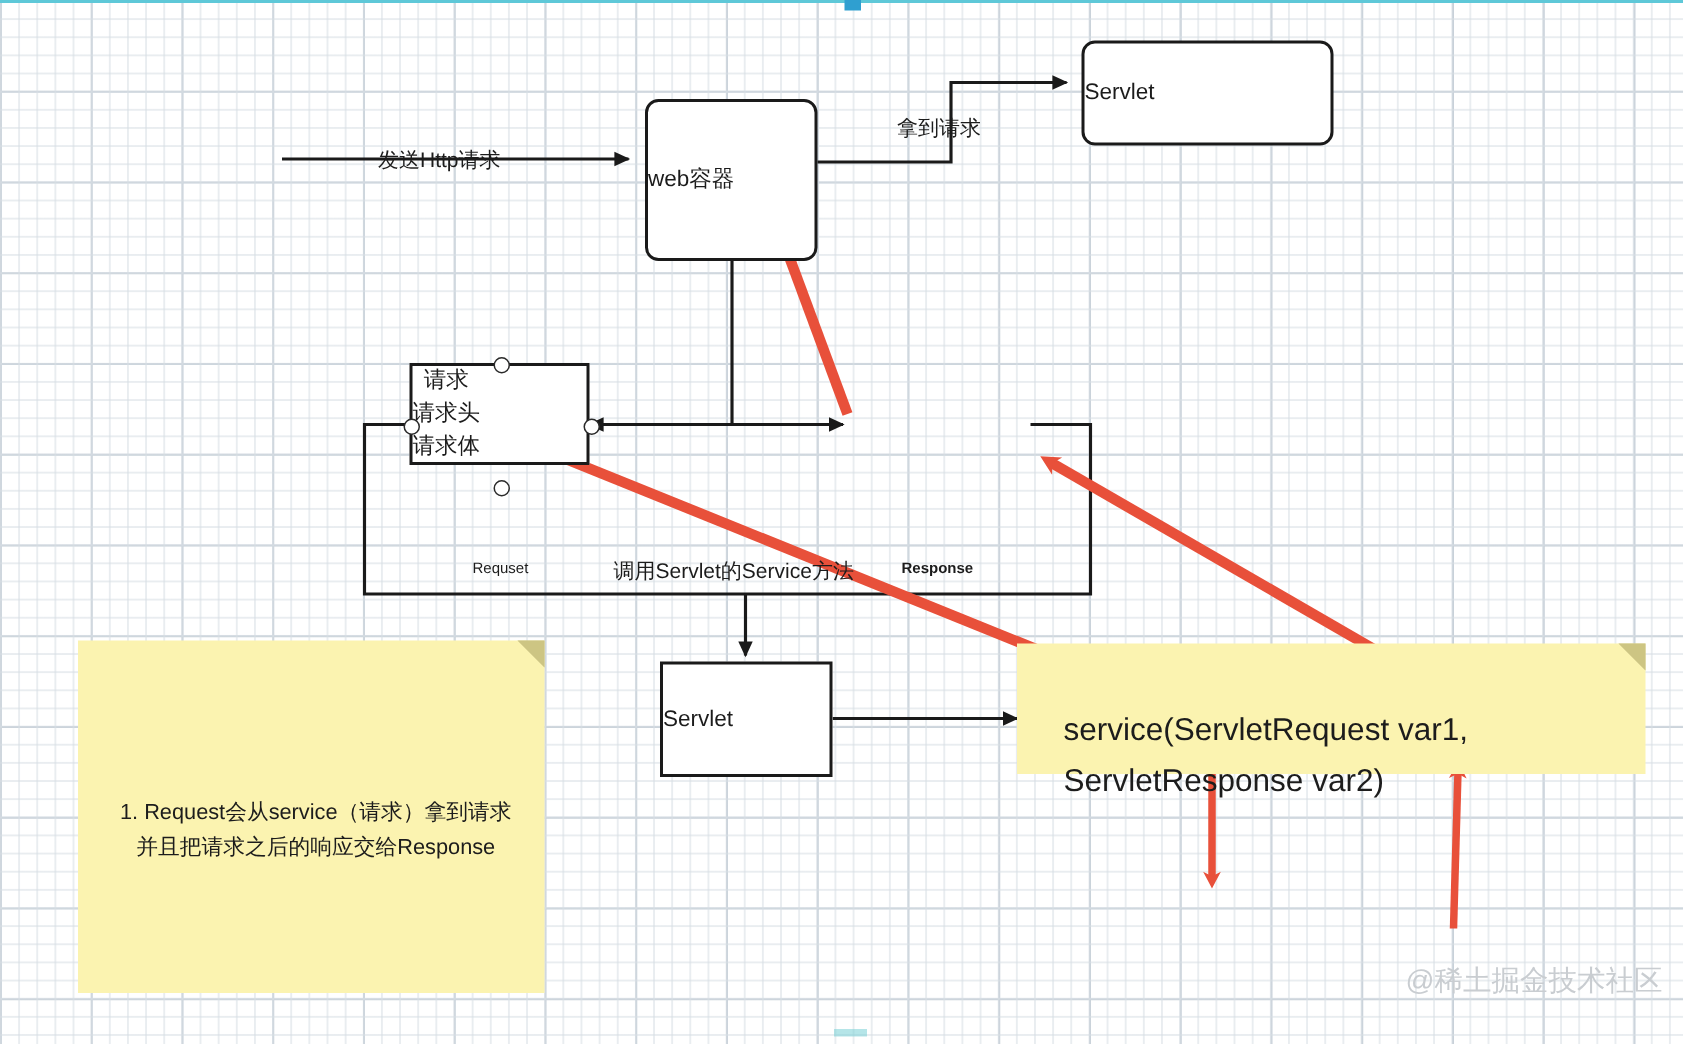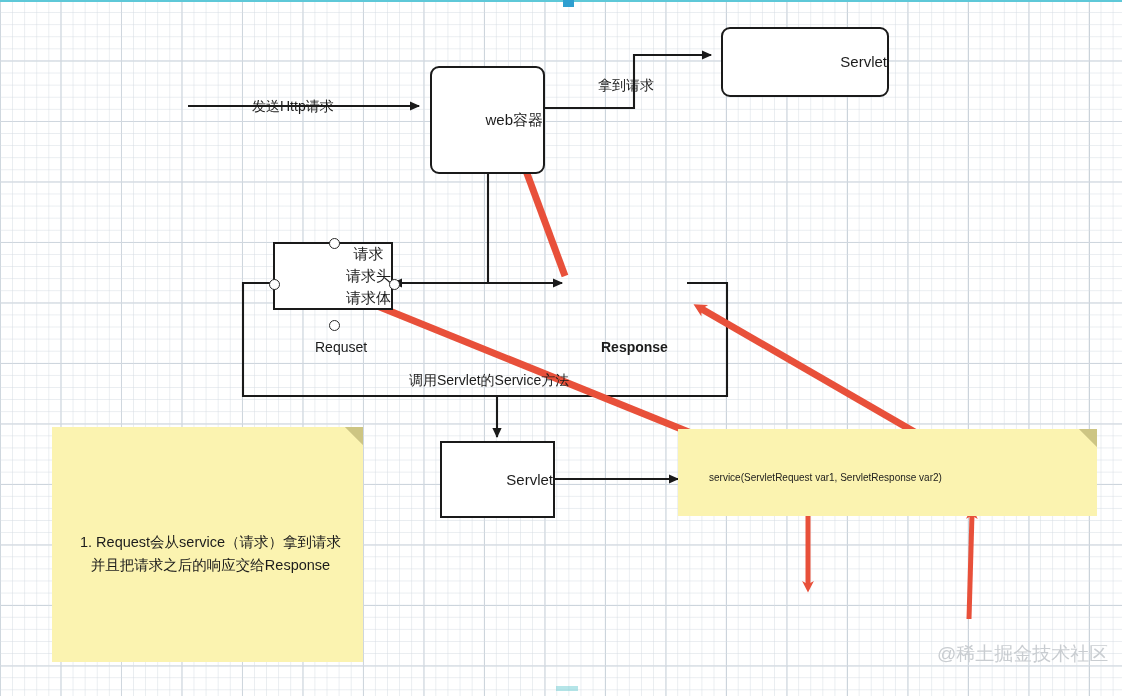--- a/index.html
+++ b/index.html
@@ -26,35 +26,36 @@
     left:0; top:0;
     width:1122px; height:696px;
   }
   .node{
     position:absolute;
     box-sizing:border-box;
     background:#ffffff;
     border:2px solid #1a1a1a;
     display:flex;
     align-items:center;
-    justify-content:flex-end;
+    justify-content:flex-start;
     text-align:center;
     color:#1c1c1c;
     font-size:15px;
     line-height:1.45;
     white-space:pre-line;
     z-index:3;
   }
   .node.rounded{ border-radius:9px; }
   .caption{
     position:absolute;
     color:#1c1c1c;
-    font-size:14px;
+    font-size:10px;
     white-space:nowrap;
     z-index:3;
+    margin-top:35px;
   }
   .edge-label{
     position:absolute;
     color:#1c1c1c;
     font-size:14px;
     white-space:nowrap;
     background:transparent;
     z-index:4;
   }
   .note{
@@ -237,19 +238,19 @@
     <div class="fold-shadow"></div>
     <div class="fold"></div>
   </div>
   <div class="note-text" style="left:68px;top:531px;width:285px;text-align:center;">1. Request会从service（请求）拿到请求
     并且把请求之后的响应交给Response</div>
 
   <div class="note" style="left:678px;top:429px;width:419px;height:87px;">
     <div class="fold-shadow"></div>
     <div class="fold"></div>
   </div>
-  <div class="note-text" style="left:709px;top:470px;width:390px;font-size:10px;">service(ServletRequest var1, ServletResponse var2)</div>
+  <div class="note-text" style="left:709px;top:470px;width:390px;font-size:21px;">service(ServletRequest var1, ServletResponse var2)</div>
 
   <div class="watermark" style="left:937px;top:641px;">
     <span>@稀土掘金技术社区</span>
   </div>
 
 </div>
 
 </body></html>

